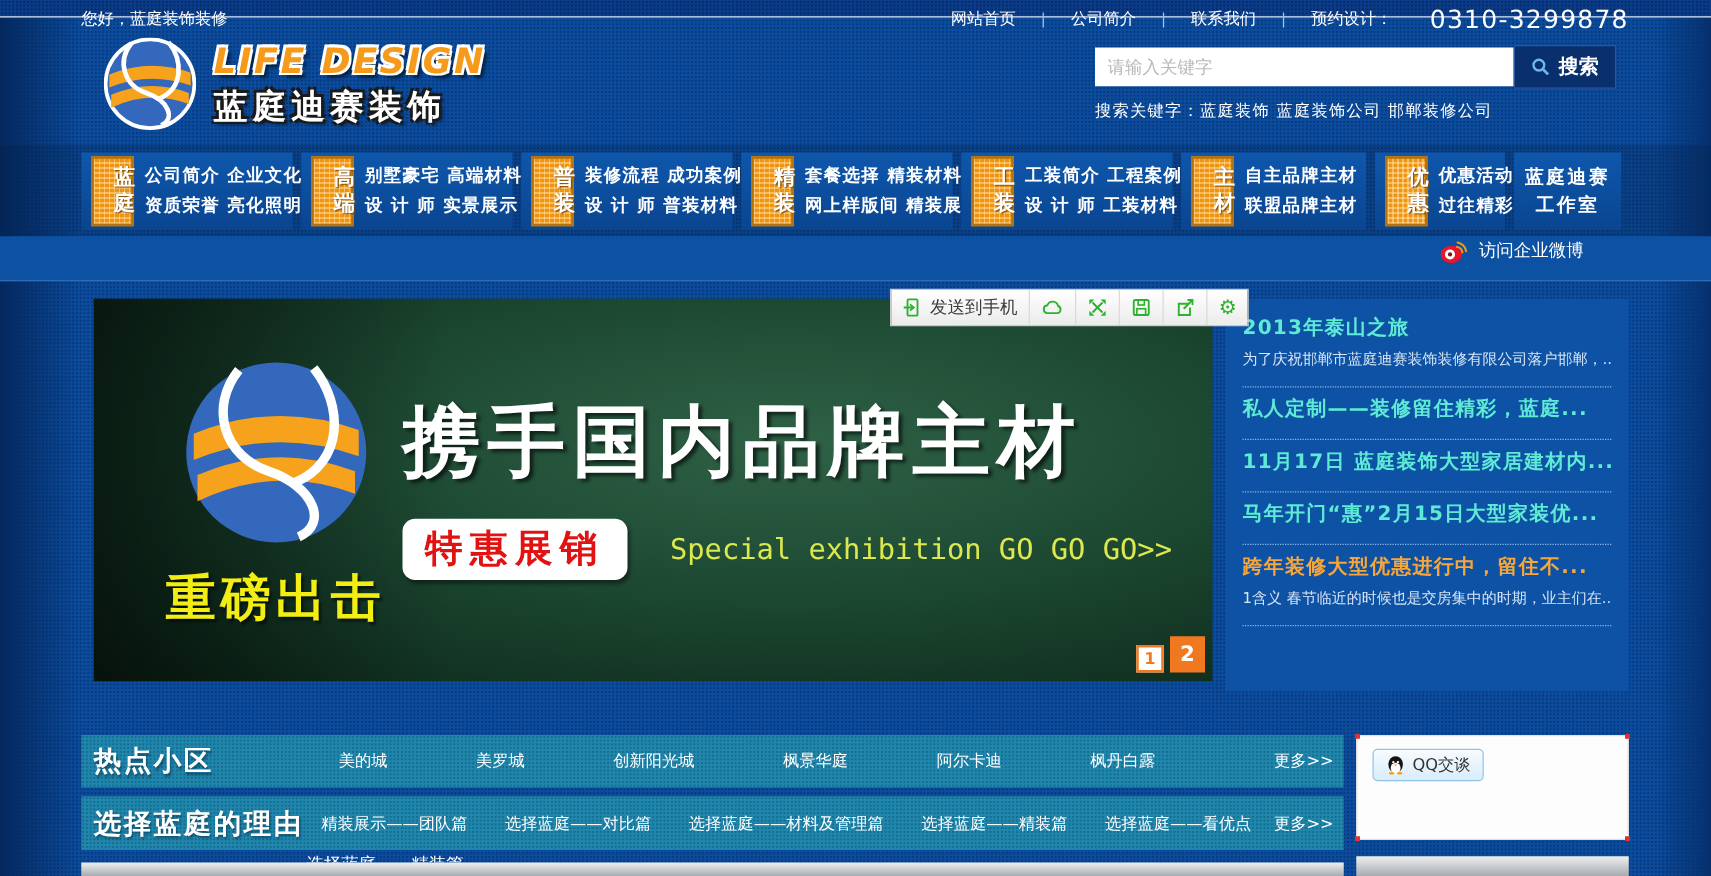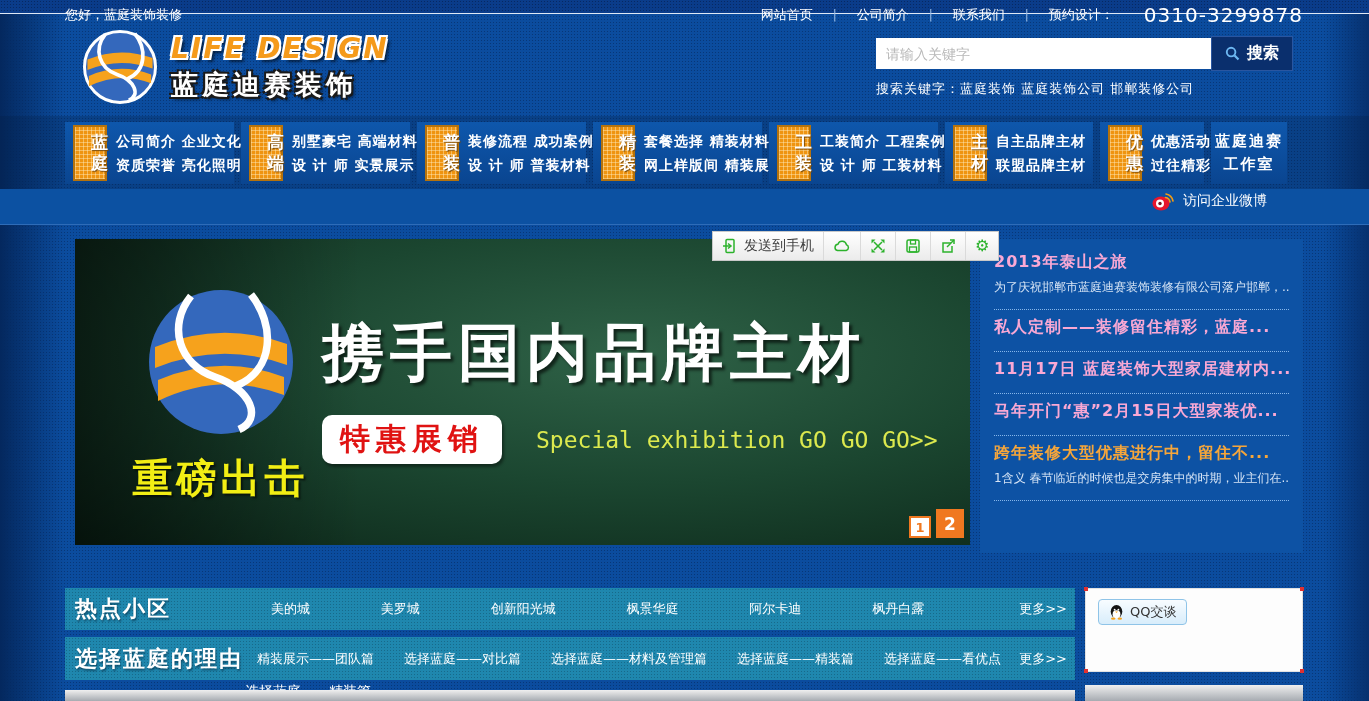--- a/index.html
+++ b/index.html
@@ -54,21 +54,21 @@
   }
   .keywords{ color:#fff; font-size:13px; margin-top:9px; letter-spacing:1px; }
 
   
   .nav{ height:73px; background:rgba(3,26,64,.25); }
   .nav-inner{ display:flex; gap:7px; padding-top:6px; }
   .nav-item{
     height:62px; background:linear-gradient(180deg,#0e57ac,#0a4590);
     display:flex; align-items:center; gap:9px; padding:0 8px;
   }
-  .w-a{ width:169px; } .w-b{ width:148px; } .w-c{ width:104px; } .w-d{ width:76px; }
+  .w-a{ width:169px; } .w-b{ width:148px; } .w-c{ width:104px; } .w-d{ width:86px; }
   .nav-badge{
     width:34px; height:56px; flex:none;
     background-color:#ef9410;
     background-image:
       repeating-linear-gradient(0deg, rgba(255,235,190,.45) 0 1px, transparent 1px 4px),
       repeating-linear-gradient(90deg, rgba(255,235,190,.45) 0 1px, transparent 1px 4px);
     border:2px solid #c8materials;
     border:2px solid #b5720c;
     display:flex; align-items:center; justify-content:flex-start;padding-left:16px;
   }
@@ -127,21 +127,21 @@
     font-size:23px; color:#dce94e; white-space:nowrap;
   }
   .pager{ position:absolute; right:6px; bottom:7px; display:flex; align-items:flex-end; gap:5px; }
   .pg1{ width:22px; height:22px; background:#fff; border:2px solid #f07820; color:#f07820;
         font-size:13px; font-weight:bold; display:flex; align-items:center; justify-content:center; cursor:pointer; }
   .pg2{ width:28px; height:29px; background:#f07820; color:#fff; font-size:17px; font-weight:bold;
         display:flex; align-items:center; justify-content:center; cursor:pointer; }
 
   .news{ width:323px; height:314px; background:#0d52a4; padding:8px 14px 6px 14px; }
   .news-item{ padding:5px 0; cursor:pointer; }
-  .news-title{ font-size:16px; font-weight:bold; color:#f9a8d4; white-space:nowrap; overflow:hidden; letter-spacing:1px; }
+  .news-title{ font-size:16px; font-weight:bold; color:#5eead4; white-space:nowrap; overflow:hidden; letter-spacing:1px; }
   .news-item.hl .news-title{ color:#f6a63a; }
   .news-desc{ font-size:12px; color:#d6e4f5; margin-top:6px; white-space:nowrap; overflow:hidden; }
   .news-sep{ border-bottom:1px dotted #86b6ea; margin:8px 0 2px 0; }
 
   
   .band{
     position:absolute; left:65px; width:1010px; height:42px;
     background-color:#1f87ae;
     background-image:radial-gradient(rgba(4,40,56,.30) 1px, transparent 1px);
     background-size:3px 3px;

